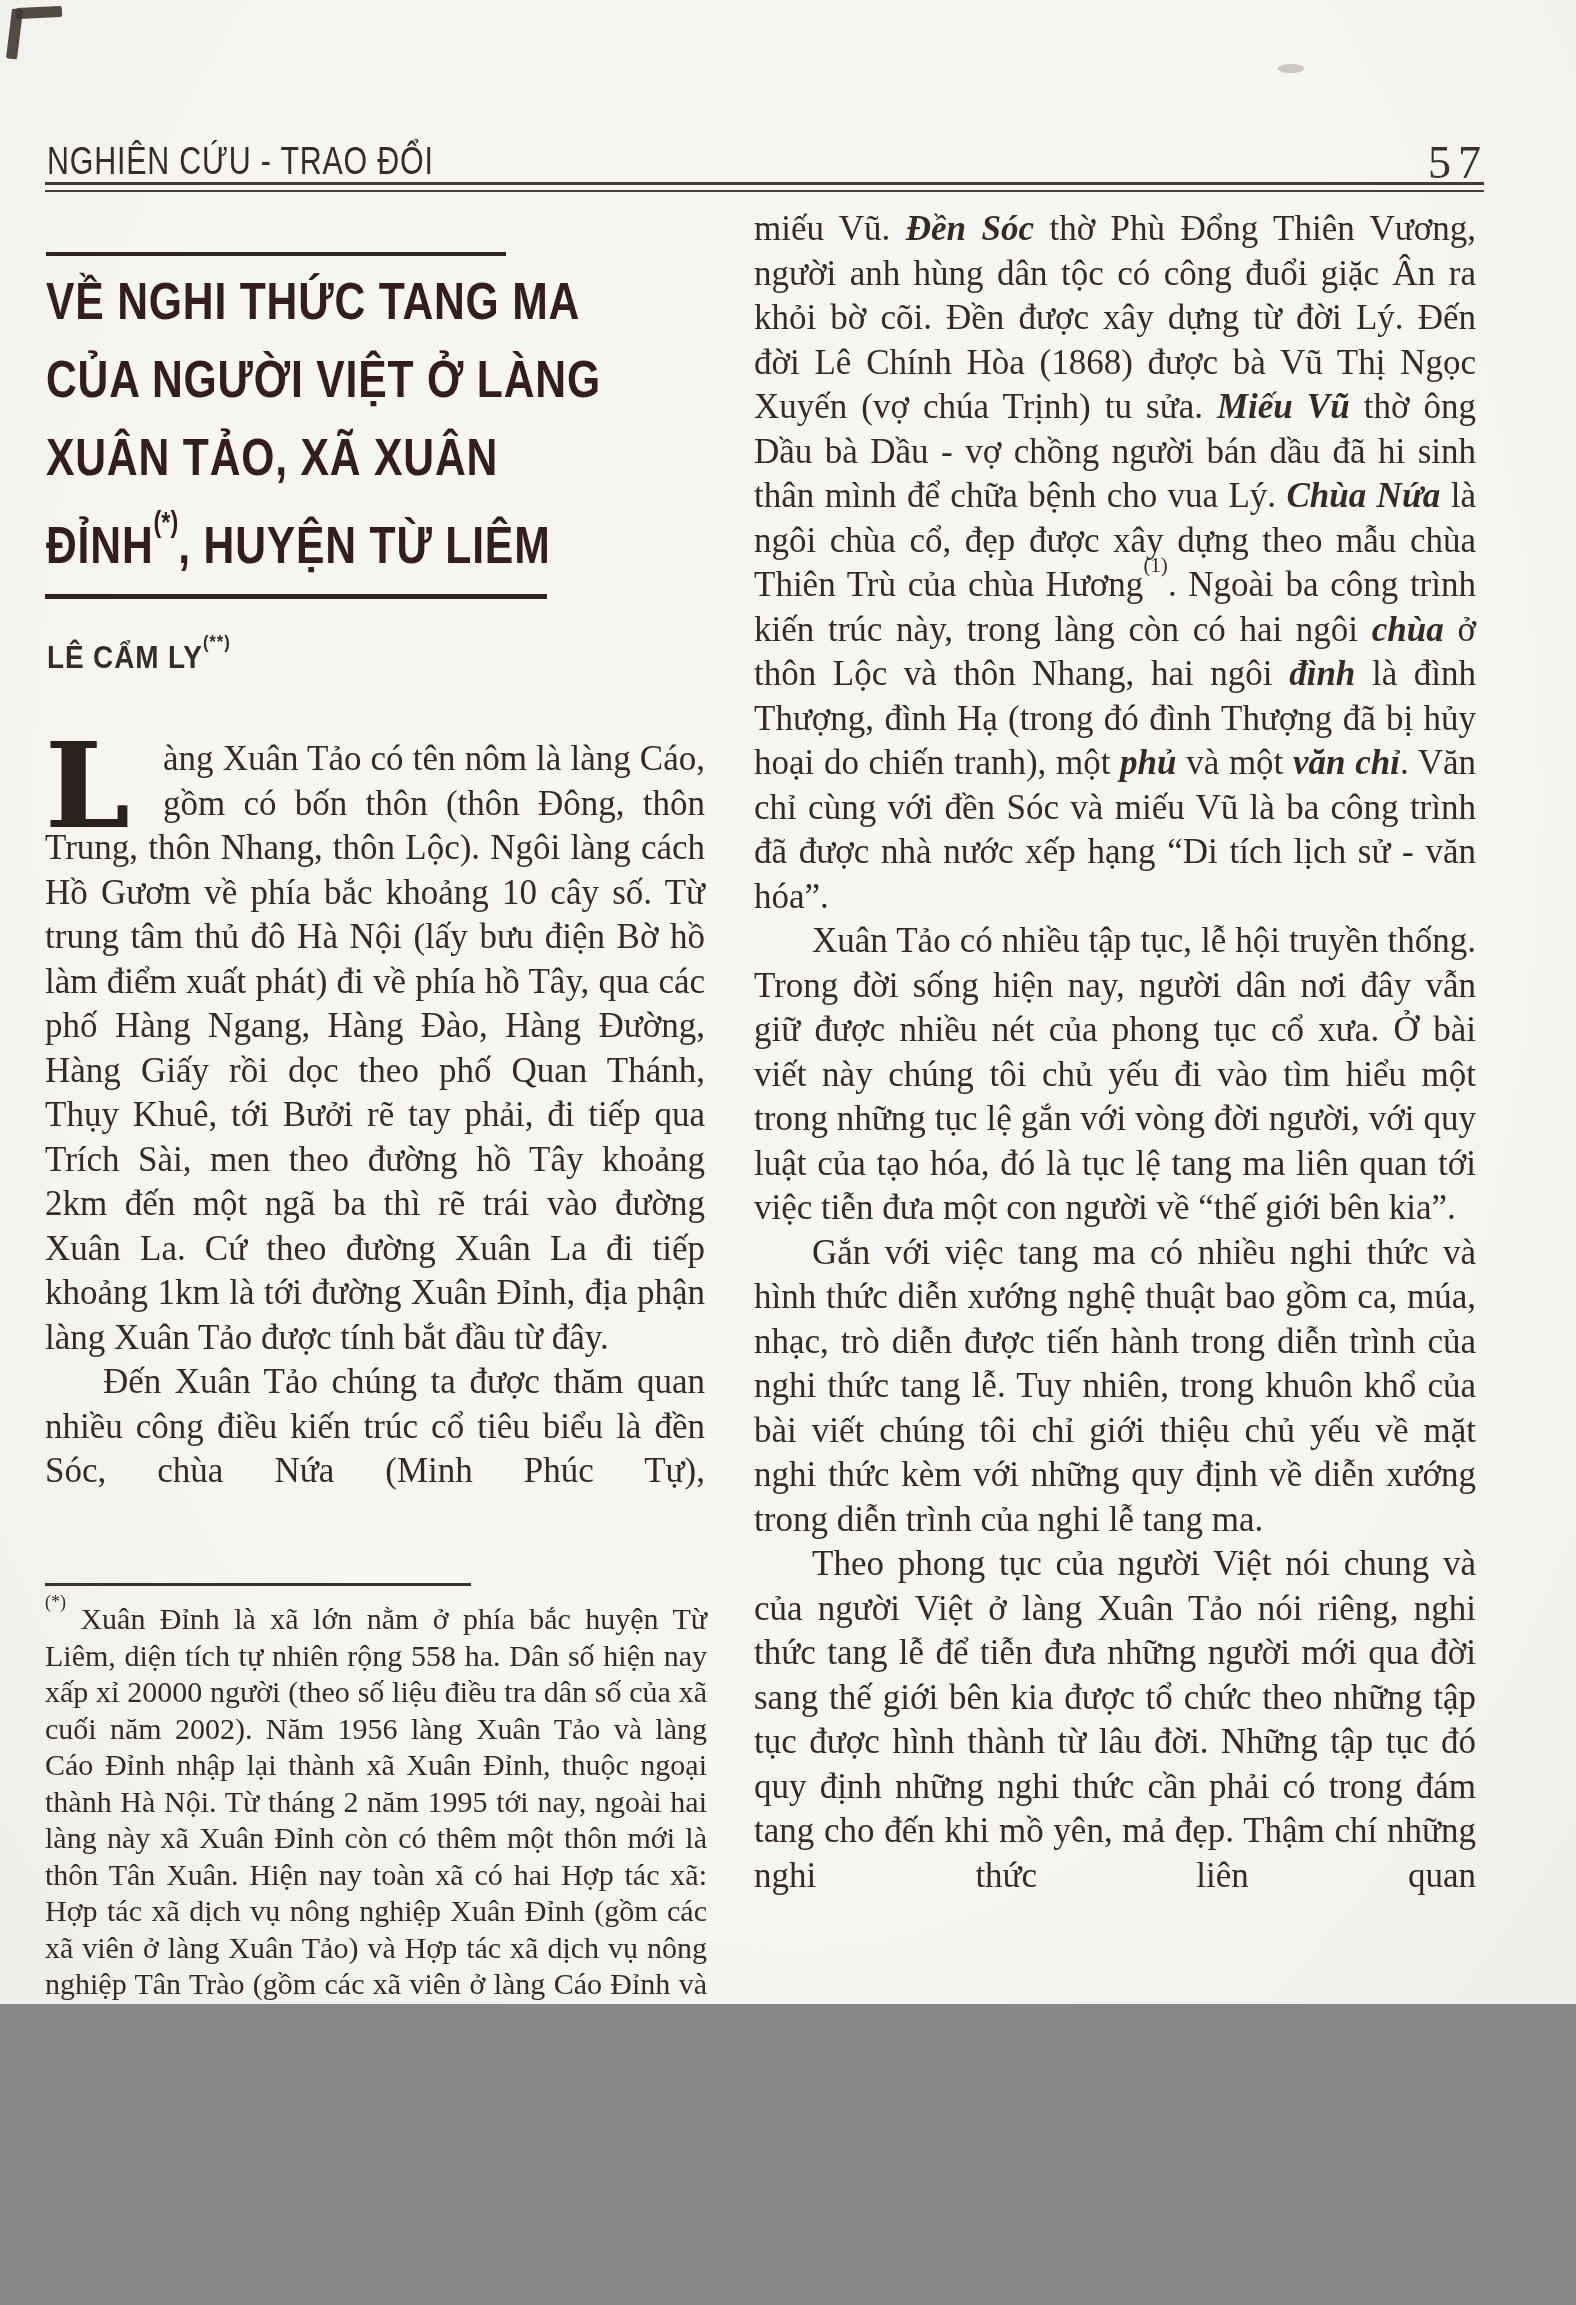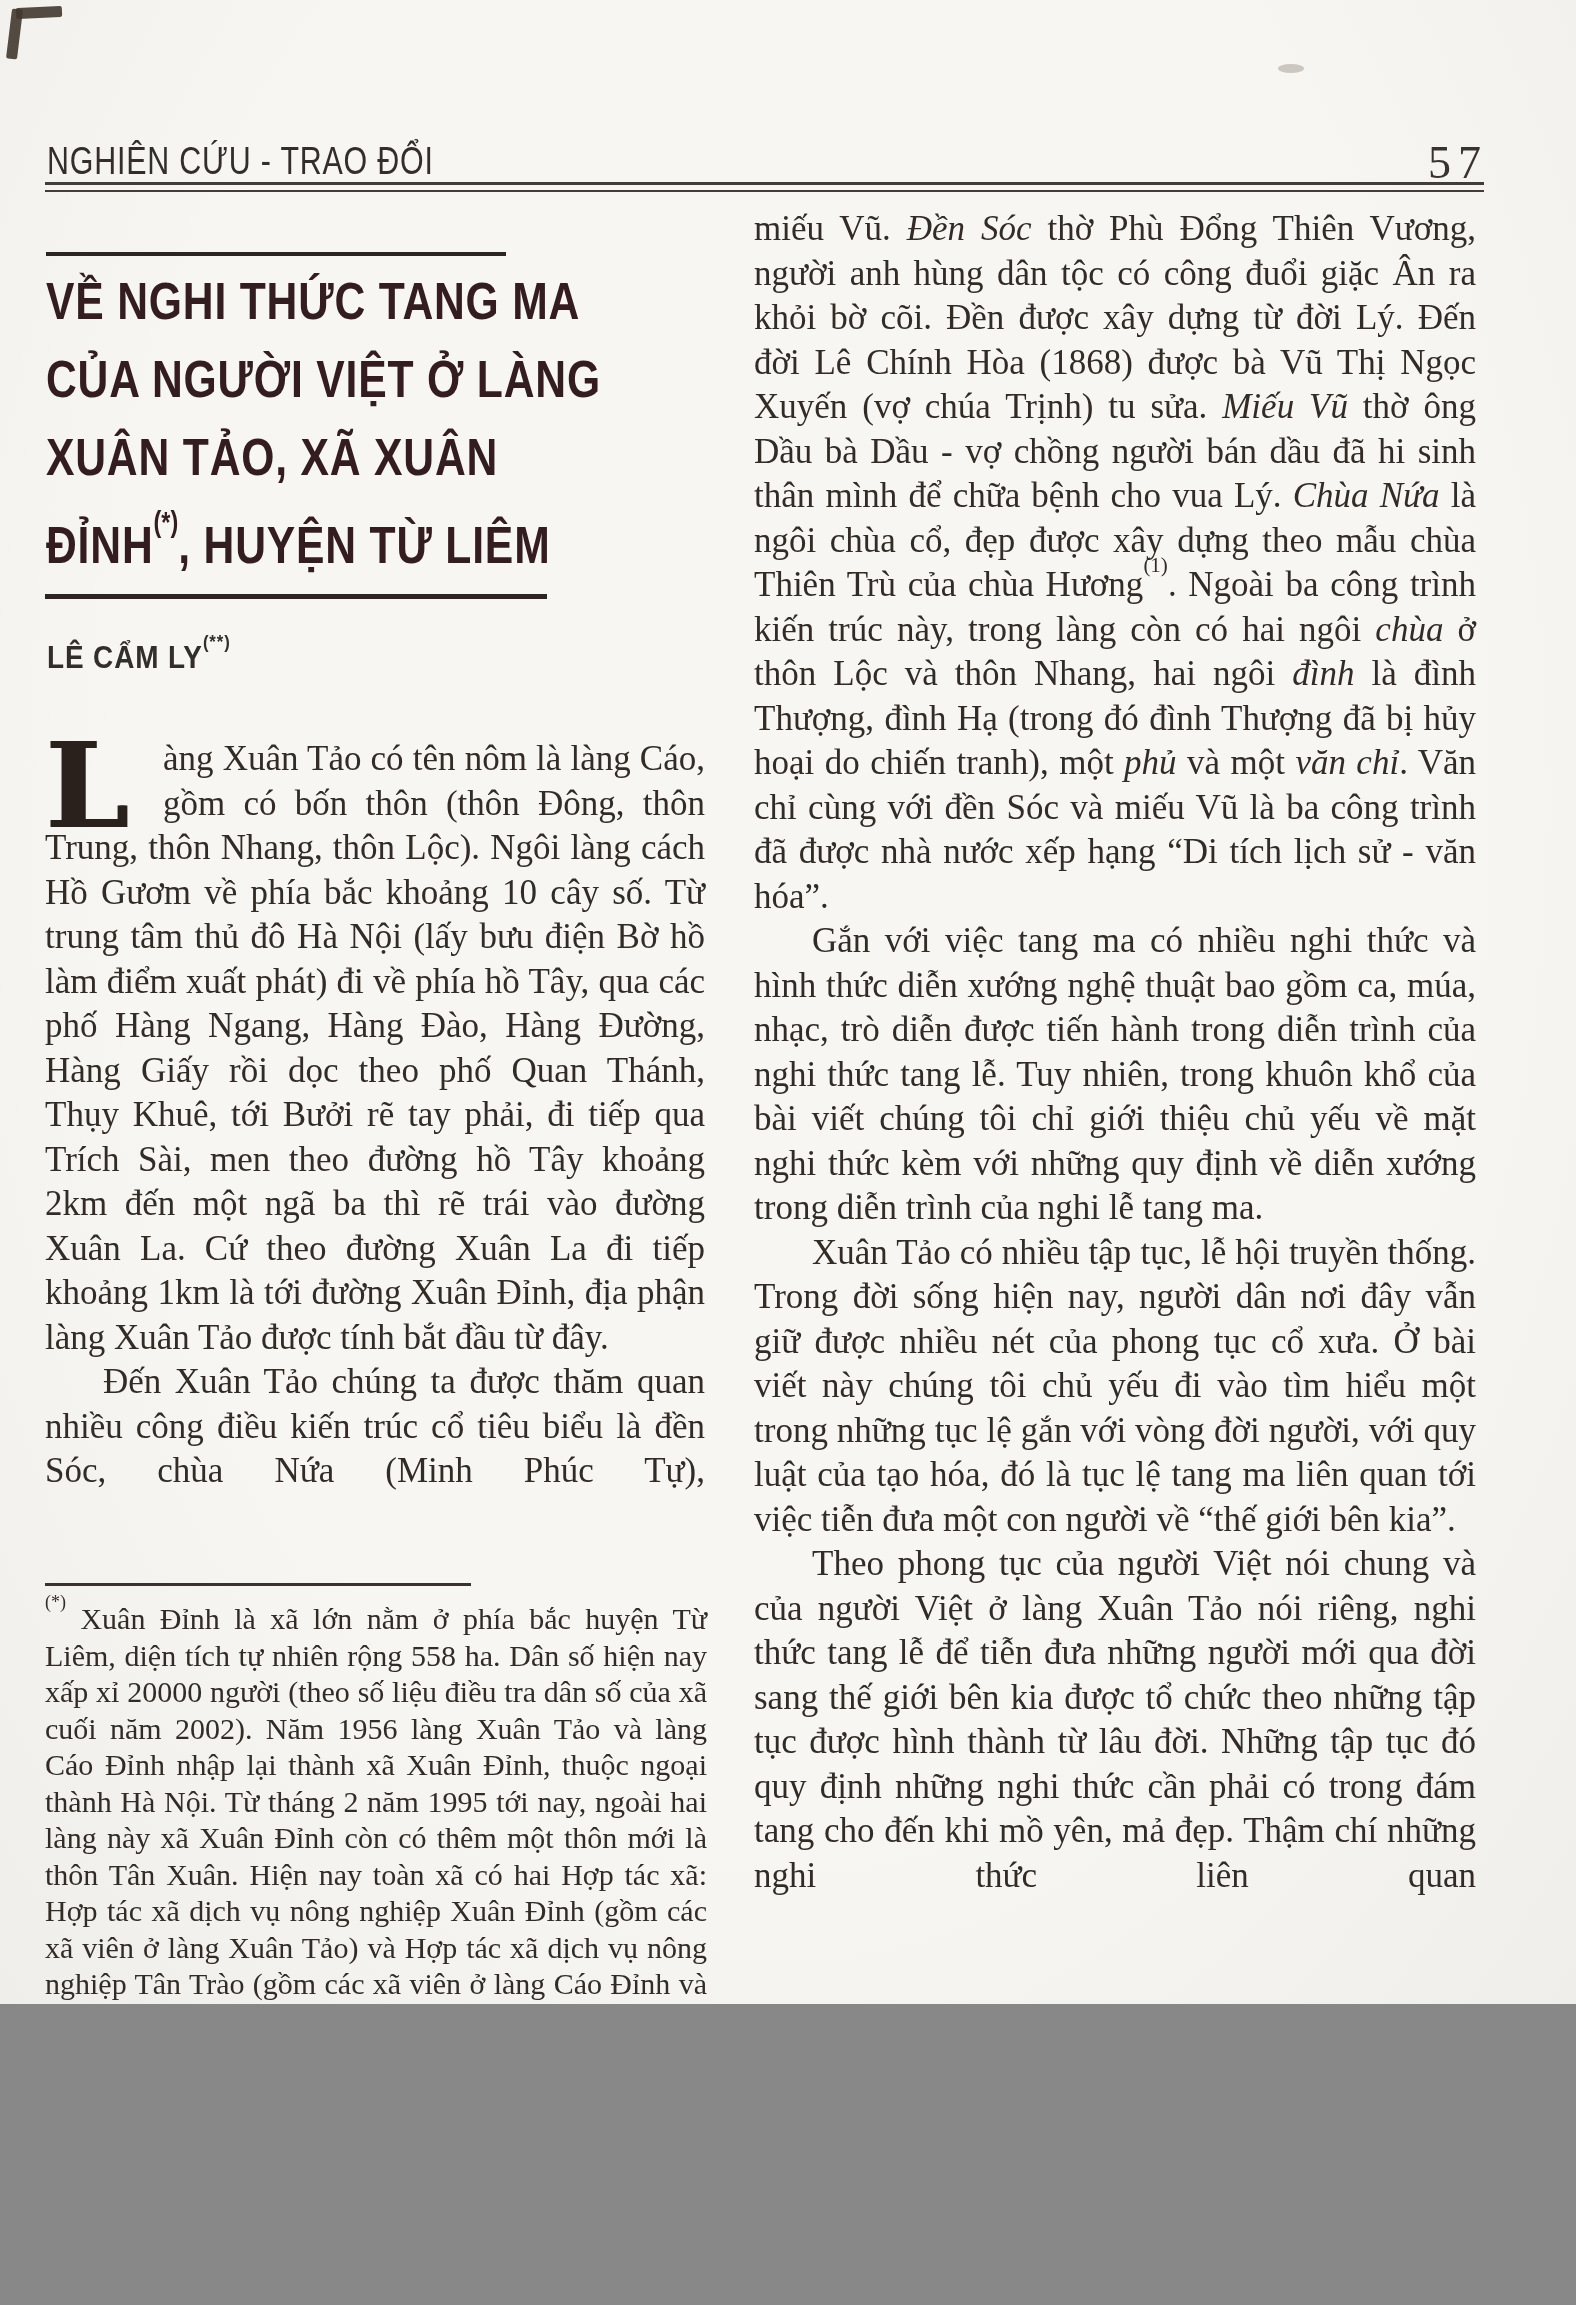--- a/index.html
+++ b/index.html
@@ -44,21 +44,21 @@
     transform:scaleX(.9); transform-origin:left top; white-space:nowrap;
   }
   .author-line sup { font-size:.6em; position:relative; top:-.5em; }
   
   .col { position:absolute; text-align:justify; font-size:35px; line-height:44.5px; }
   .col-left  { left:45px;  top:737px; width:660px; }
   .col-right { left:754px; top:207px; width:722px; }
   .col p { margin:0; }
   .col p.indent { text-indent:58px; }
   .col p.cont { text-align-last:justify; }
-  .it { font-style:italic; }
+  .it { font-style:italic;font-weight:bold; }
   .col sup, .footnotes sup { font-size:.6em; position:relative; top:-.55em; line-height:0; }
   .dropcap {
     float:left; width:112px; height:86px; padding-right:6px;
     font-family:"DejaVu Serif","Liberation Serif",serif;
     font-weight:bold; font-size:118px; line-height:98px;
     color:#2a211d; text-shadow:2px 0 #2a211d; overflow:visible;
   }
   
   .footnote-sep { position:absolute; left:45px; top:1583px; width:426px; height:3px; background:#3a322e; }
   .footnotes {
@@ -95,22 +95,22 @@
     </div>
   <div class="title-underline"></div>
   <div class="author-line"><span>LÊ CẨM LY</span><sup>(**)</sup></div>
 
   <div class="col col-left">
       <p class=""><span class="dropcap">L</span><span>àng Xuân Tảo có tên nôm là làng Cáo, gồm có bốn thôn (thôn Đông, thôn Trung, thôn Nhang, thôn Lộc). Ngôi làng cách Hồ Gươm về phía bắc khoảng 10 cây số. Từ trung tâm thủ đô Hà Nội (lấy bưu điện Bờ hồ làm điểm xuất phát) đi về phía hồ Tây, qua các phố Hàng Ngang, Hàng Đào, Hàng Đường, Hàng Giấy rồi dọc theo phố Quan Thánh, Thụy Khuê, tới Bưởi rẽ tay phải, đi tiếp qua Trích Sài, men theo đường hồ Tây khoảng 2km đến một ngã ba thì rẽ trái vào đường Xuân La. Cứ theo đường Xuân La đi tiếp khoảng 1km là tới đường Xuân Đỉnh, địa phận làng Xuân Tảo được tính bắt đầu từ đây.</span></p>
       <p class="indent cont"><span>Đến Xuân Tảo chúng ta được thăm quan nhiều công điều kiến trúc cổ tiêu biểu là đền Sóc, chùa Nứa (Minh Phúc Tự),</span></p>
     </div>
   <div class="col col-right">
       <p class=""><span>miếu Vũ. </span><span class="it">Đền Sóc</span><span> thờ Phù Đổng Thiên Vương, người anh hùng dân tộc có công đuổi giặc Ân ra khỏi bờ cõi. Đền được xây dựng từ đời Lý. Đến đời Lê Chính Hòa (1868) được bà Vũ Thị Ngọc Xuyến (vợ chúa Trịnh) tu sửa. </span><span class="it">Miếu Vũ</span><span> thờ ông Dầu bà Dầu - vợ chồng người bán dầu đã hi sinh thân mình để chữa bệnh cho vua Lý. </span><span class="it">Chùa Nứa</span><span> là ngôi chùa cổ, đẹp được xây dựng theo mẫu chùa Thiên Trù của chùa Hương</span><sup>(1)</sup><span>. Ngoài ba công trình kiến trúc này, trong làng còn có hai ngôi </span><span class="it">chùa</span><span> ở thôn Lộc và thôn Nhang, hai ngôi </span><span class="it">đình</span><span> là đình Thượng, đình Hạ (trong đó đình Thượng đã bị hủy hoại do chiến tranh), một </span><span class="it">phủ</span><span> và một </span><span class="it">văn chỉ</span><span>. Văn chỉ cùng với đền Sóc và miếu Vũ là ba công trình đã được nhà nước xếp hạng “Di tích lịch sử - văn hóa”.</span></p>
+      <p class="indent "><span>Xuân Tảo có nhiều tập tục, lễ hội truyền thống. Trong đời sống hiện nay, người dân nơi đây vẫn giữ được nhiều nét của phong tục cổ xưa. Ở bài viết này chúng tôi chủ yếu đi vào tìm hiểu một trong những tục lệ gắn với vòng đời người, với quy luật của tạo hóa, đó là tục lệ tang ma liên quan tới việc tiễn đưa một con người về “thế giới bên kia”.</span></p>
       <p class="indent "><span>Gắn với việc tang ma có nhiều nghi thức và hình thức diễn xướng nghệ thuật bao gồm ca, múa, nhạc, trò diễn được tiến hành trong diễn trình của nghi thức tang lễ. Tuy nhiên, trong khuôn khổ của bài viết chúng tôi chỉ giới thiệu chủ yếu về mặt nghi thức kèm với những quy định về diễn xướng trong diễn trình của nghi lễ tang ma.</span></p>
-      <p class="indent "><span>Xuân Tảo có nhiều tập tục, lễ hội truyền thống. Trong đời sống hiện nay, người dân nơi đây vẫn giữ được nhiều nét của phong tục cổ xưa. Ở bài viết này chúng tôi chủ yếu đi vào tìm hiểu một trong những tục lệ gắn với vòng đời người, với quy luật của tạo hóa, đó là tục lệ tang ma liên quan tới việc tiễn đưa một con người về “thế giới bên kia”.</span></p>
       <p class="indent cont"><span>Theo phong tục của người Việt nói chung và của người Việt ở làng Xuân Tảo nói riêng, nghi thức tang lễ để tiễn đưa những người mới qua đời sang thế giới bên kia được tổ chức theo những tập tục được hình thành từ lâu đời. Những tập tục đó quy định những nghi thức cần phải có trong đám tang cho đến khi mồ yên, mả đẹp. Thậm chí những nghi thức liên quan</span></p>
     </div>
 
   <div class="footnote-sep"></div>
   <div class="footnotes">
       <p class=""><sup>(*)</sup><span> Xuân Đỉnh là xã lớn nằm ở phía bắc huyện Từ Liêm, diện tích tự nhiên rộng 558 ha. Dân số hiện nay xấp xỉ 20000 người (theo số liệu điều tra dân số của xã cuối năm 2002). Năm 1956 làng Xuân Tảo và làng Cáo Đỉnh nhập lại thành xã Xuân Đỉnh, thuộc ngoại thành Hà Nội. Từ tháng 2 năm 1995 tới nay, ngoài hai làng này xã Xuân Đỉnh còn có thêm một thôn mới là thôn Tân Xuân. Hiện nay toàn xã có hai Hợp tác xã: Hợp tác xã dịch vụ nông nghiệp Xuân Đỉnh (gồm các xã viên ở làng Xuân Tảo) và Hợp tác xã dịch vụ nông nghiệp Tân Trào (gồm các xã viên ở làng Cáo Đỉnh và thôn Tân Xuân).</span></p>
       <p class=""><sup>(**)</sup><span> Viện Nghiên cứu văn hóa dân sang.</span></p>
     </div>
 
   <div class="bottom-bar"></div>

